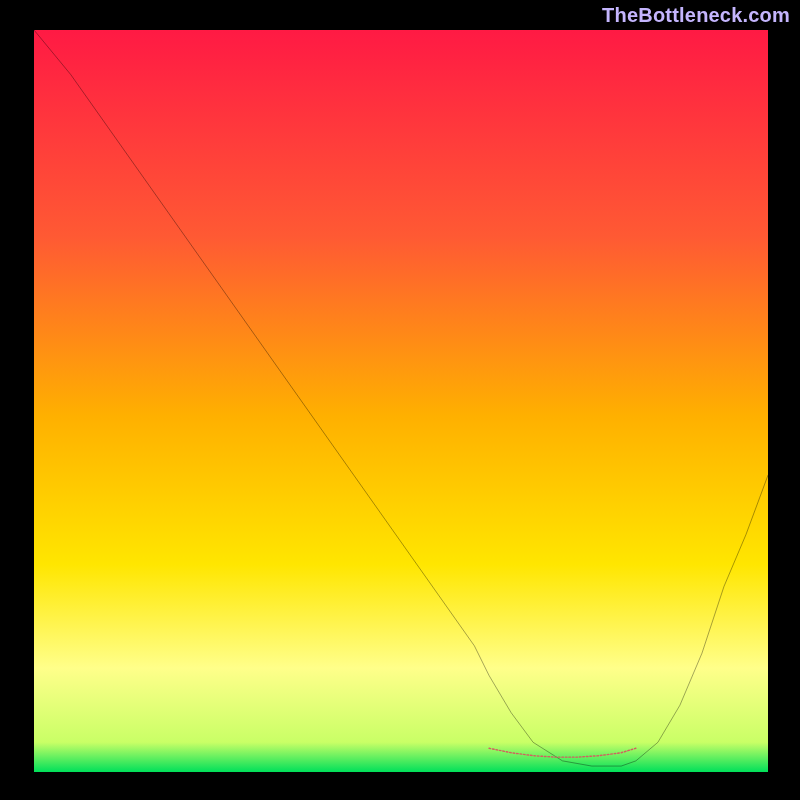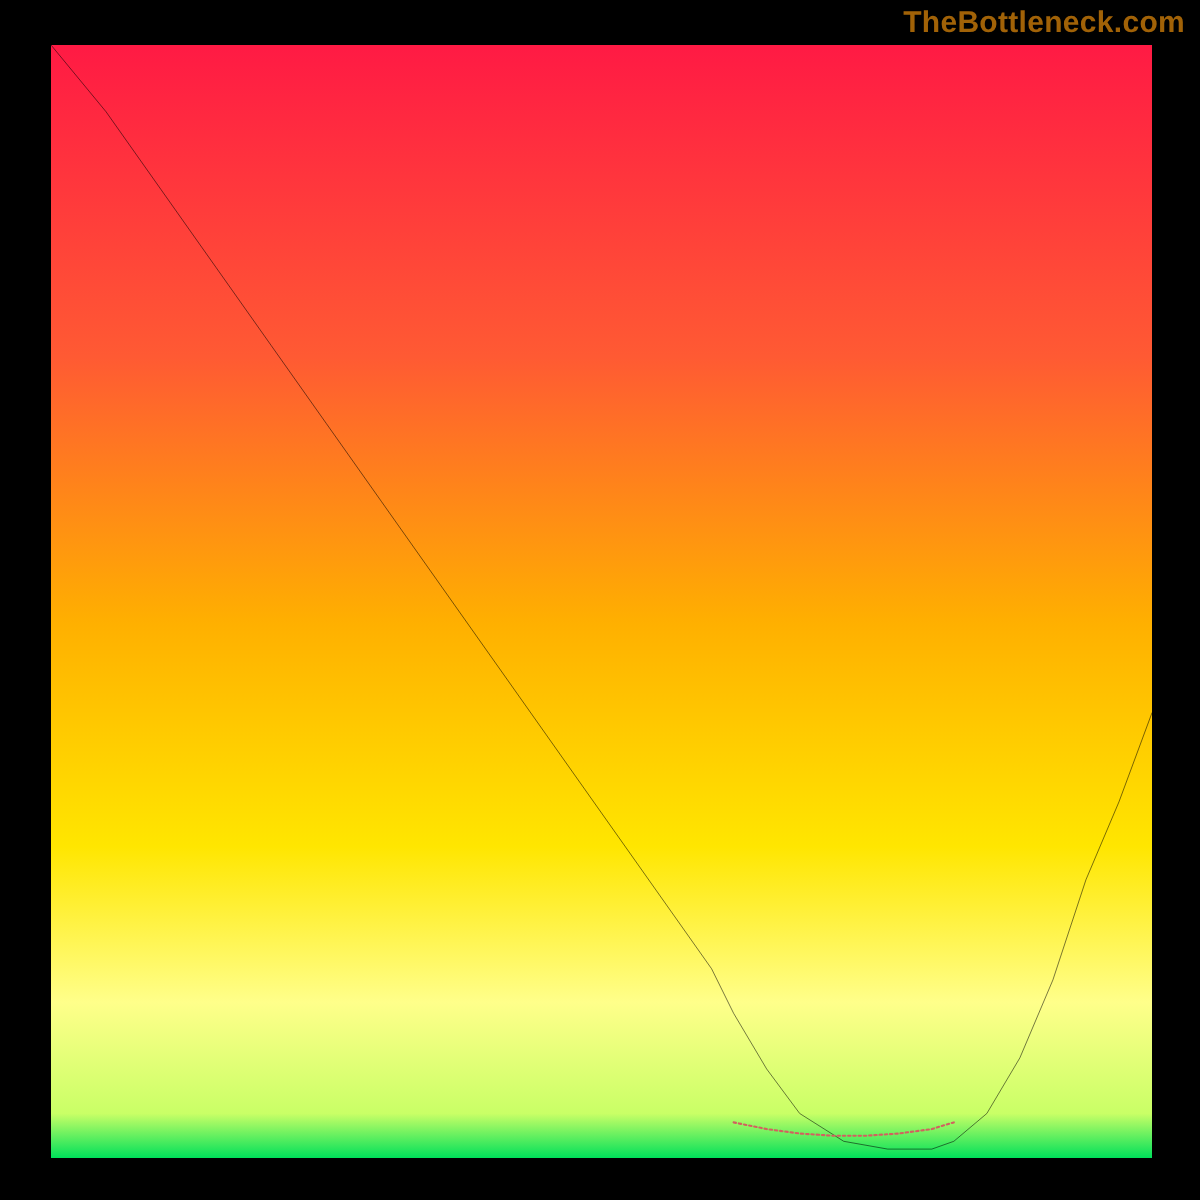--- a/index.html
+++ b/index.html
@@ -14,21 +14,21 @@
   .frame {
     position: relative;
     width: 800px;
     height: 800px;
     background: #000;
   }
   .watermark {
     position: absolute;
     top: 4px;
     right: 10px;
-    color: #a16207;
+    color: #c4b5fd;
     font-size: 20px;
     font-weight: 600;
     letter-spacing: 0.2px;
     user-select: none;
   }
   
   .plot {
     position: absolute;
     left: 34px;
     top: 30px;

